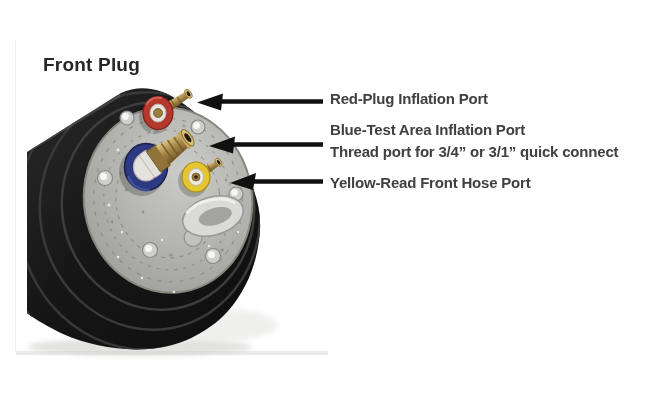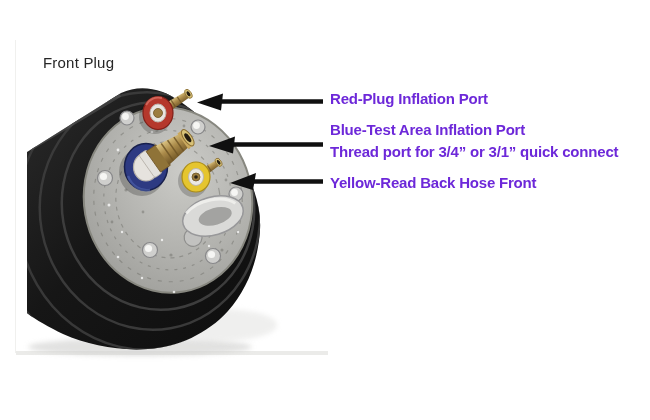--- a/index.html
+++ b/index.html
@@ -2,25 +2,25 @@
 <html><head>
 <meta charset="utf-8">
 <style>
   html,body{margin:0;padding:0;background:#fff;}
   .stage{
     position:relative;width:650px;height:420px;background:#ffffff;overflow:hidden;
     font-family:"Liberation Sans","DejaVu Sans",sans-serif;
   }
   .figure-title{
     position:absolute;left:43px;top:54px;
-    font-size:15px;font-weight:normal;color:#262626;letter-spacing:.2px;
+    font-size:19px;font-weight:bold;color:#262626;letter-spacing:.2px;
   }
   .callout{
     position:absolute;left:330px;
-    font-size:15px;font-weight:bold;color:#6d28d9;letter-spacing:-.2px;
+    font-size:15px;font-weight:bold;color:#404040;letter-spacing:-.2px;
     line-height:22px;white-space:nowrap;
   }
   .callout.c1{top:88px;}
   .callout.c2{top:119px;}
   .callout.c3{top:172px;}
   svg.illustration{position:absolute;left:0;top:0;}
   .photo-edge{position:absolute;background:#f0f0ee;}
 </style>
 </head>
 <body>
@@ -216,16 +216,16 @@
   </svg>
 
   <div class="callout c1">
     <div>Red-Plug Inflation Port</div>
   </div>
   <div class="callout c2">
     <div>Blue-Test Area Inflation Port</div>
     <div>Thread port for 3/4” or 3/1” quick connect</div>
   </div>
   <div class="callout c3">
-    <div>Yellow-Read Back Hose Front</div>
+    <div>Yellow-Read Front Hose Port</div>
   </div>
 
 </div>
 
 </body></html>

